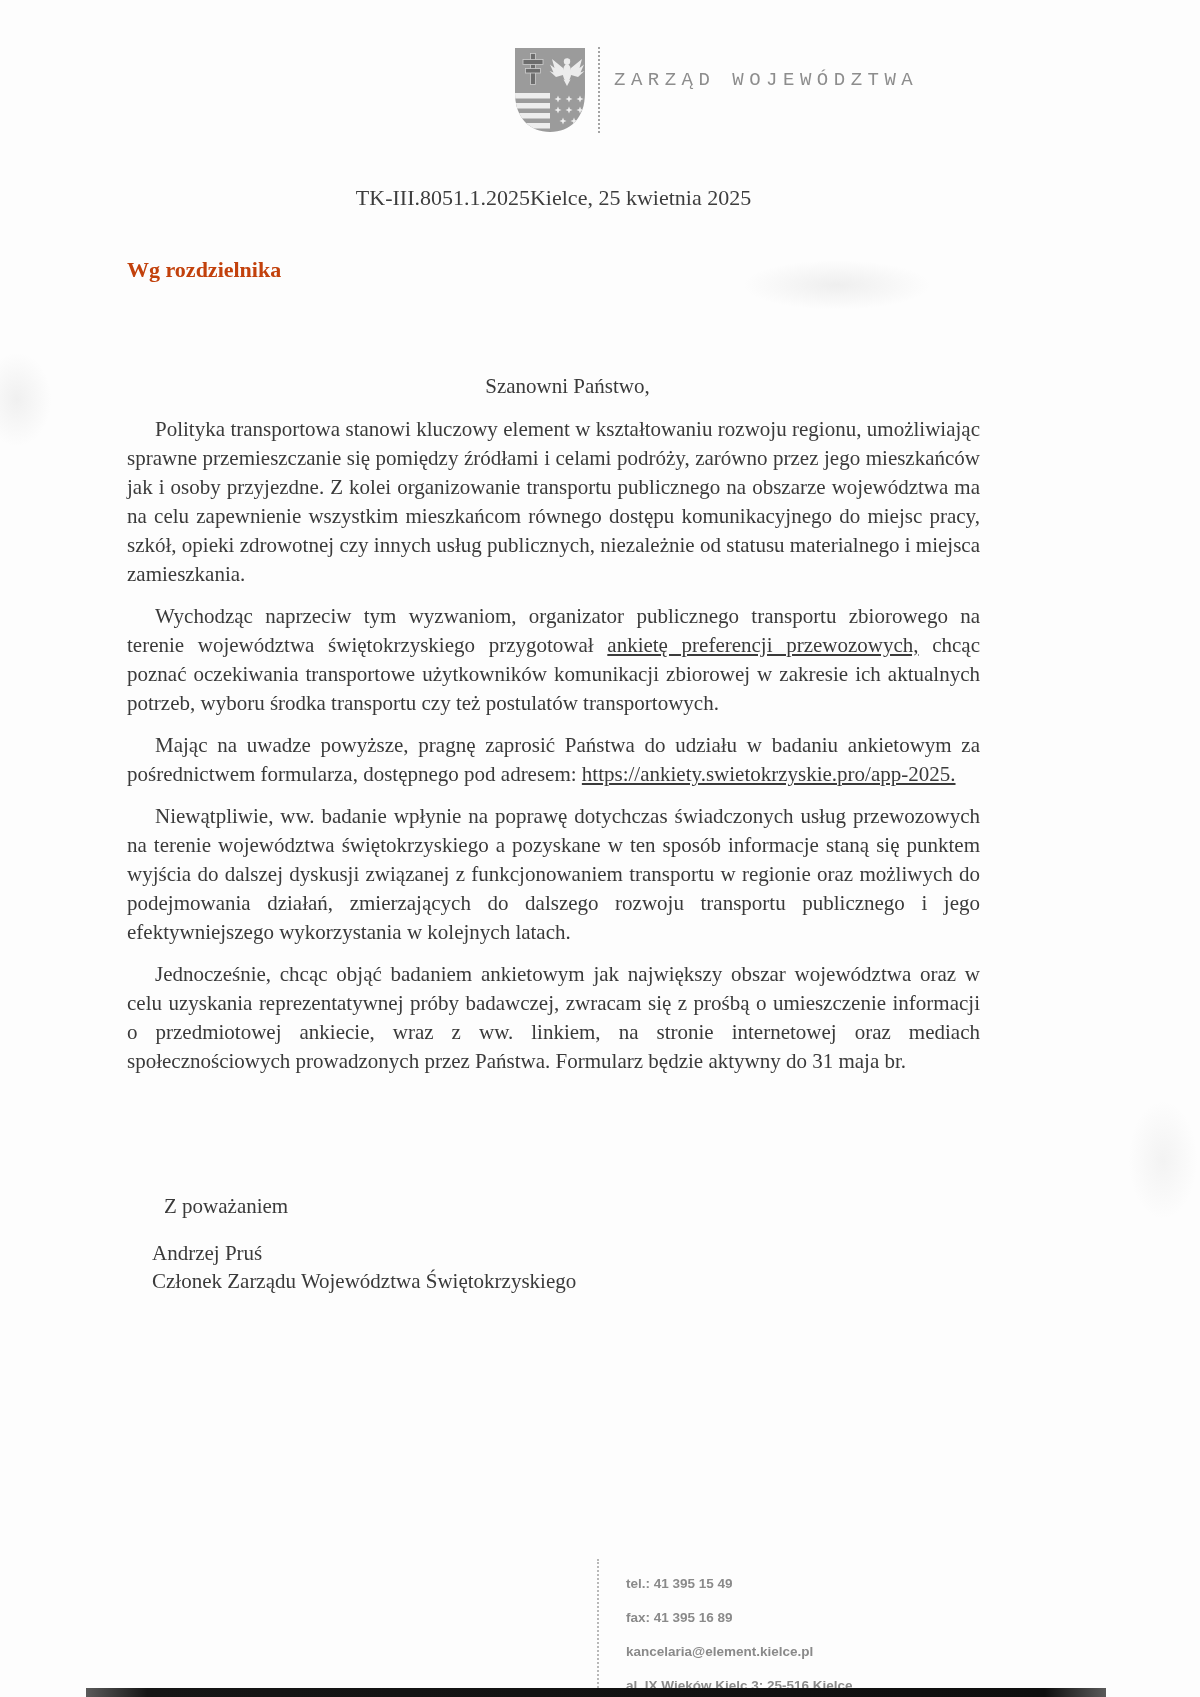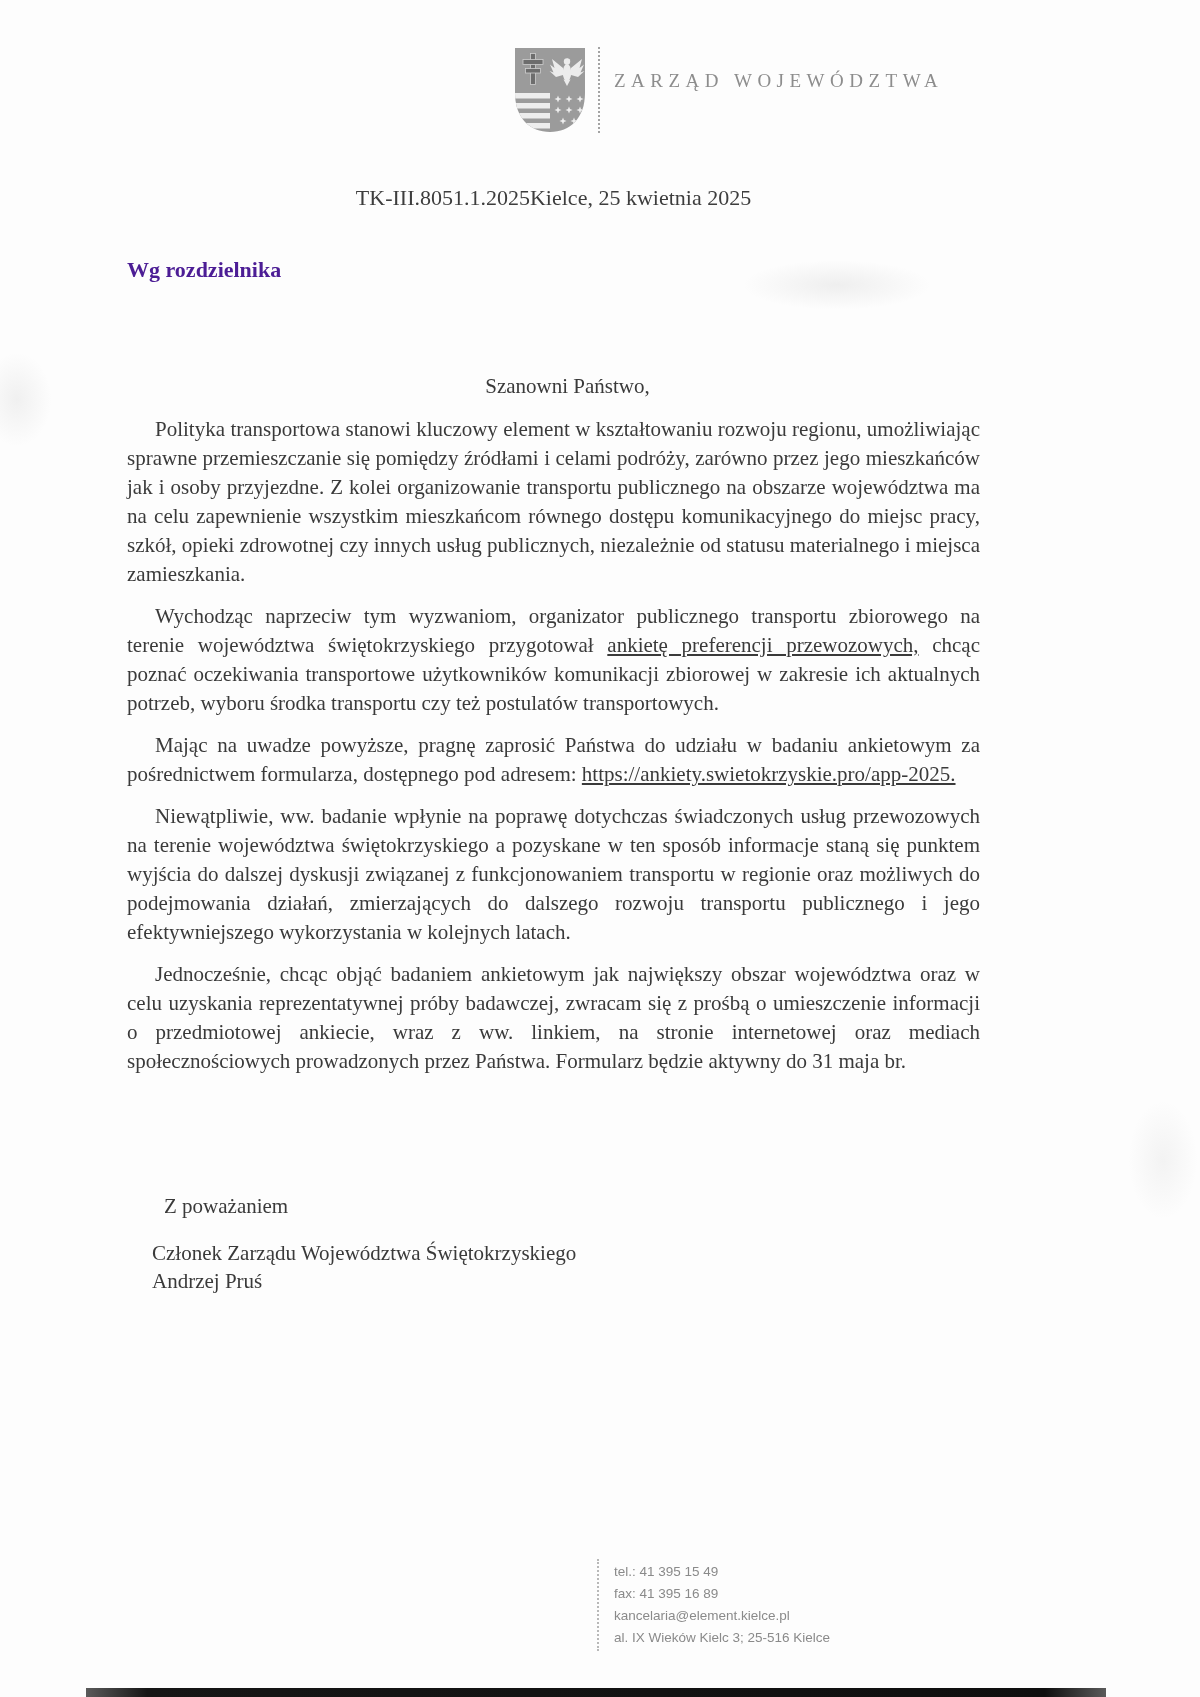--- a/index.html
+++ b/index.html
@@ -10,40 +10,40 @@
     overflow:hidden;
     font-family:"Liberation Serif", serif;
     color:#3a3a3a;
     margin:0 auto;
   }
   
   .letterhead{position:absolute;top:47px;left:514px;display:flex;align-items:center;}
   .emblem svg{width:72px;height:86px;display:block;}
   .lh-divider{align-self:stretch;border-left:2px dotted #a3a3a3;margin:0 14px 0 12px;}
   .org{display:flex;flex-direction:column;justify-content:center;}
-  .org1{font-family:Liberation Serif, serif;font-size:19px;line-height:1;letter-spacing:5.5px;color:#8d8d8d;margin-bottom:20px;white-space:nowrap;}
+  .org1{font-family:Liberation Mono, monospace;font-size:19px;line-height:1;letter-spacing:5.5px;color:#8d8d8d;margin-bottom:20px;white-space:nowrap;}
   .org2{font-family:"Liberation Sans",sans-serif;font-size:29px;line-height:1;letter-spacing:2px;color:#8d8d8d;white-space:nowrap;}
   
   .meta{position:absolute;left:127px;top:185px;width:853px;display:flex;justify-content:center;font-size:22px;color:#3d3d3d;}
   
-  .recipient{position:absolute;left:127px;top:257px;font-size:22px;font-weight:bold;color:#4c1d95;}
+  .recipient{position:absolute;left:127px;top:257px;font-size:22px;font-weight:bold;color:#c2410c;}
   
   .body{position:absolute;left:127px;top:372px;width:853px;font-size:21px;line-height:29px;text-align:justify;}
   .salutation{margin:0 0 14px;text-indent:28px;text-align:center;}
   .para{margin:0 0 13px;text-indent:28px;}
   .u{text-decoration:underline;}
   
   .closing{position:absolute;left:152px;top:1192px;font-size:21px;line-height:28px;color:#3a3a3a;}
   .valediction{margin:0 12px 19px;}
   .sig p{margin:0;}
   .note{font-style:italic;}
   
   .contact{position:absolute;left:597px;top:1559px;border-left:2px dotted #b8b8b8;padding-left:11px;
     font-family:"Liberation Sans",sans-serif;font-size:13.5px;line-height:18px;color:#8a8a8a;}
-  .contact p{margin:4px;}
+  .contact p{margin:16px;font-weight:bold;}
   
   .scan-bar{position:absolute;left:86px;right:94px;bottom:0;height:9px;
     background:linear-gradient(90deg,#5a5a5a,#161616 6%,#0f0f0f 94%,#5a5a5a);}
   .smudge-a{position:absolute;left:742px;top:260px;width:190px;height:50px;
     background:radial-gradient(ellipse at center,rgba(110,110,110,.10),rgba(110,110,110,0) 70%);}
   .smudge-b{position:absolute;left:-18px;top:352px;width:70px;height:95px;
     background:radial-gradient(ellipse at center,rgba(110,110,110,.09),rgba(110,110,110,0) 70%);}
   .smudge-c{position:absolute;left:1128px;top:1100px;width:70px;height:120px;
     background:radial-gradient(ellipse at center,rgba(110,110,110,.07),rgba(110,110,110,0) 70%);}
 </style>
@@ -116,22 +116,22 @@
         <p class="para"><span>Wychodząc naprzeciw tym wyzwaniom, organizator publicznego transportu zbiorowego na terenie województwa świętokrzyskiego przygotował </span><span class="u">ankietę preferencji przewozowych,</span><span> chcąc poznać oczekiwania transportowe użytkowników komunikacji zbiorowej w zakresie ich aktualnych potrzeb, wyboru środka transportu czy też postulatów transportowych.</span></p>
         <p class="para"><span>Mając na uwadze powyższe, pragnę zaprosić Państwa do udziału w badaniu ankietowym za pośrednictwem formularza, dostępnego pod adresem: </span><span class="u">https://ankiety.swietokrzyskie.pro/app-2025.</span></p>
         <p class="para"><span>Niewątpliwie, ww. badanie wpłynie na poprawę dotychczas świadczonych usług przewozowych na terenie województwa świętokrzyskiego a pozyskane w ten sposób informacje staną się punktem wyjścia do dalszej dyskusji związanej z funkcjonowaniem transportu w regionie oraz możliwych do podejmowania działań, zmierzających do dalszego rozwoju transportu publicznego i jego efektywniejszego wykorzystania w kolejnych latach.</span></p>
         <p class="para"><span>Jednocześnie, chcąc objąć badaniem ankietowym jak największy obszar województwa oraz w celu uzyskania reprezentatywnej próby badawczej, zwracam się z prośbą o umieszczenie informacji o przedmiotowej ankiecie, wraz z ww. linkiem, na stronie internetowej oraz mediach społecznościowych prowadzonych przez Państwa. Formularz będzie aktywny do 31 maja br.</span></p>
       </div>
   </main>
 
   <div class="closing">
     <p class="valediction">Z poważaniem</p>
     <div class="sig">
+      <p>Andrzej Pruś</p>
       <p>Członek Zarządu Województwa Świętokrzyskiego</p>
-      <p>Andrzej Pruś</p>
     </div>
   </div>
 
   <footer class="contact">
     <p>tel.: 41 395 15 49</p>
     <p>fax: 41 395 16 89</p>
     <p>kancelaria@element.kielce.pl</p>
     <p>al. IX Wieków Kielc 3; 25-516 Kielce</p>
   </footer>
 

